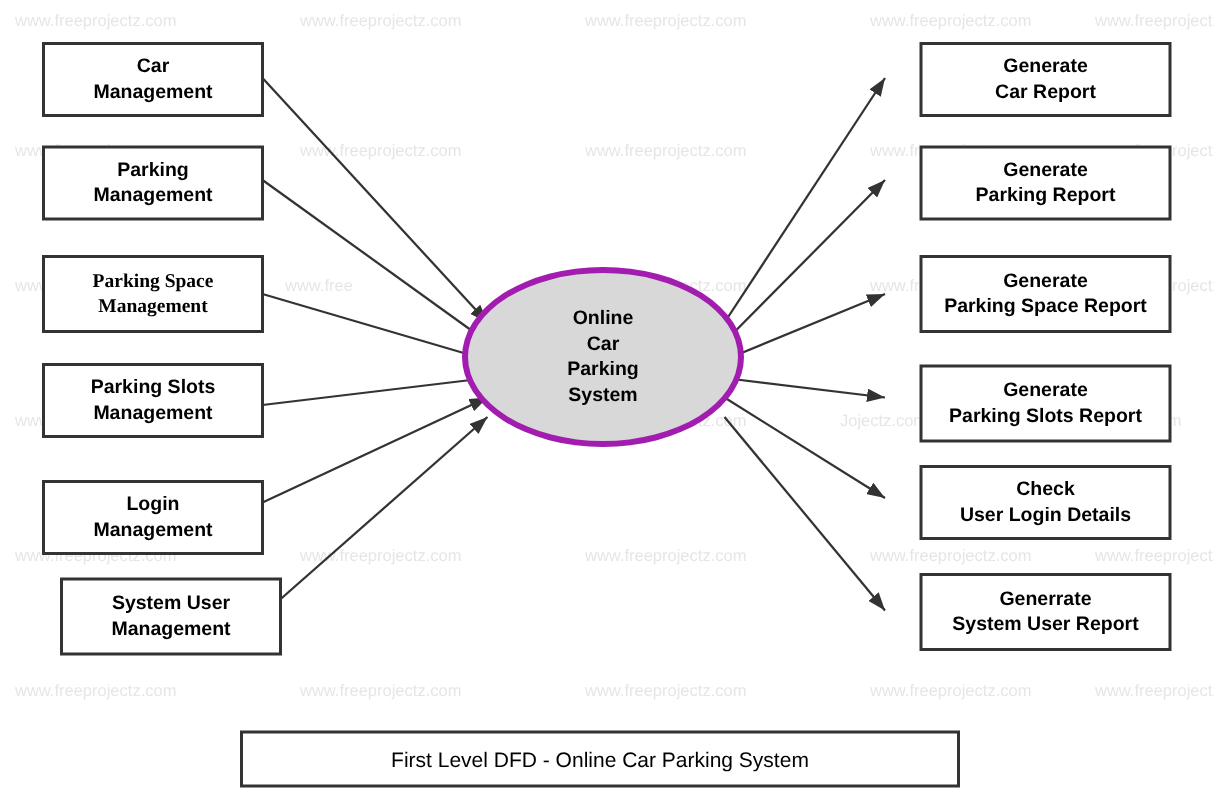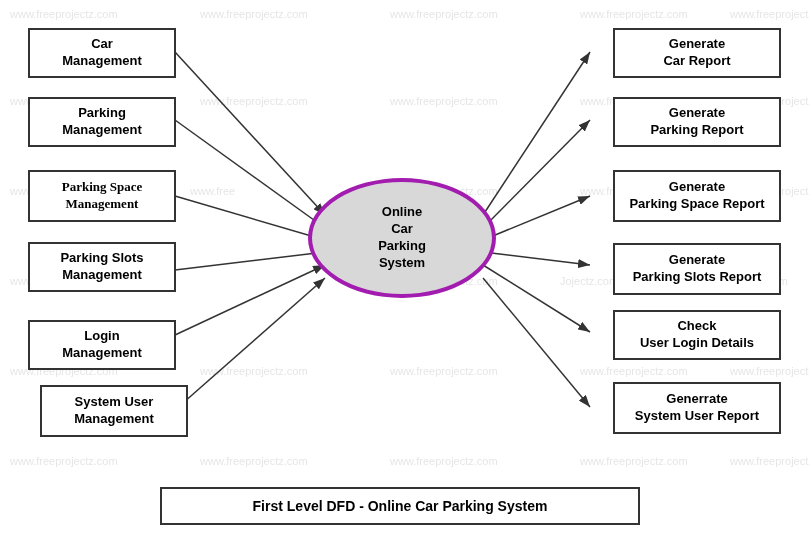--- a/index.html
+++ b/index.html
@@ -50,21 +50,21 @@
       font-size: 13px;
       font-weight: bold;
       line-height: 1.3;
     }
     .title-box {
       position: absolute;
       border: 2px solid #333;
       background: #fff;
       text-align: right;
       font-size: 14px;
-      font-weight: bold;
+      font-weight: normal;
       display: flex;
       align-items: center;
       justify-content: center;
       padding: 6px 10px;
     }
     svg.arrows {
       position: absolute;
       top: 0; left: 0;
       width: 809px;
       height: 539px;

